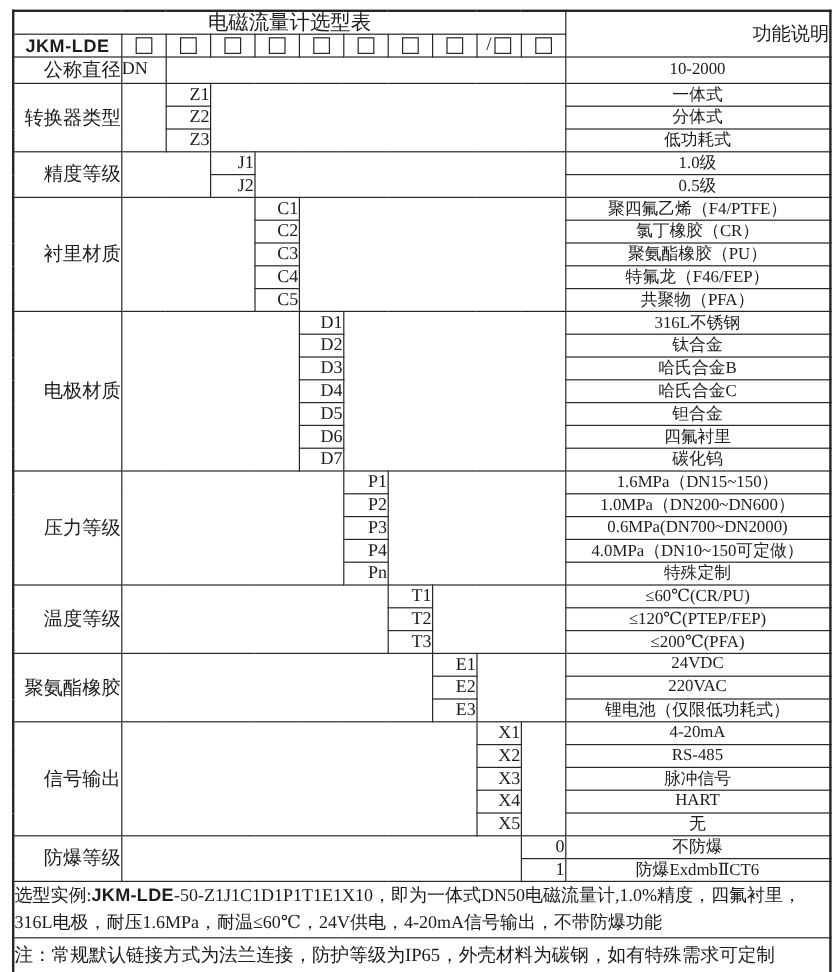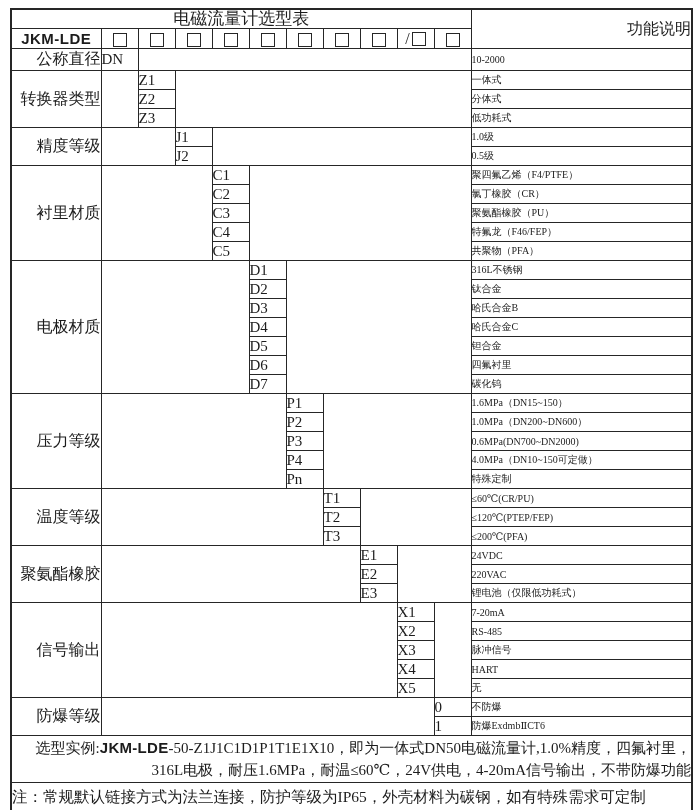--- a/index.html
+++ b/index.html
@@ -23,30 +23,30 @@
     vertical-align:middle;
   }
   tr.r{height:19px;}
   .title-cell{text-align:center;font-size:17px;line-height:18px;}
   .fn-cell{text-align:right;font-size:16px;}
   .model-cell{
     font-family:"Liberation Sans","DejaVu Sans",sans-serif;
     font-weight:700;font-size:15px;text-align:center;letter-spacing:.5px;
   }
   .lbl{text-align:right;font-size:16px;}
-  .code{text-align:left;font-size:15px;}
+  .code{text-align:right;font-size:15px;}
   .dn{text-align:left;padding-left:3px;margin-top:28px;}
-  .desc{text-align:left;font-size:10px;}
+  .desc{text-align:center;font-size:14px;}
   .cbcell{text-align:center;}
   .chk{
     display:inline-block;width:12px;height:12px;
     border:1.5px solid #262626;background:#fff;vertical-align:middle;
   }
   .slash{font-size:16px;margin-right:2px;vertical-align:middle;}
-  .footer-example{height:46px;text-align:right;font-size:15px;line-height:22px;white-space:normal;}
+  .footer-example{height:46px;text-align:left;font-size:15px;line-height:22px;white-space:normal;}
   .model-inline{
     font-family:"Liberation Sans","DejaVu Sans",sans-serif;
     font-weight:700;letter-spacing:.3px;
   }
   .footer-note{height:28px;text-align:left;font-size:15.5px;padding:2px 3px;white-space:normal;}
 </style>
 </head>
 <body>
 
 <table class="sel">
@@ -230,21 +230,21 @@
   <tr class="r">
     <td class="code">E3</td>
     <td class="desc">锂电池（仅限低功耗式）</td>
   </tr>
 
   <tr class="r">
     <td class="lbl" rowspan="5">信号输出</td>
     <td colspan="8" rowspan="5"></td>
     <td class="code">X1</td>
     <td rowspan="5"></td>
-    <td class="desc">7-20mA</td>
+    <td class="desc">4-20mA</td>
   </tr>
   <tr class="r">
     <td class="code">X2</td>
     <td class="desc">RS-485</td>
   </tr>
   <tr class="r">
     <td class="code">X3</td>
     <td class="desc">脉冲信号</td>
   </tr>
   <tr class="r">

